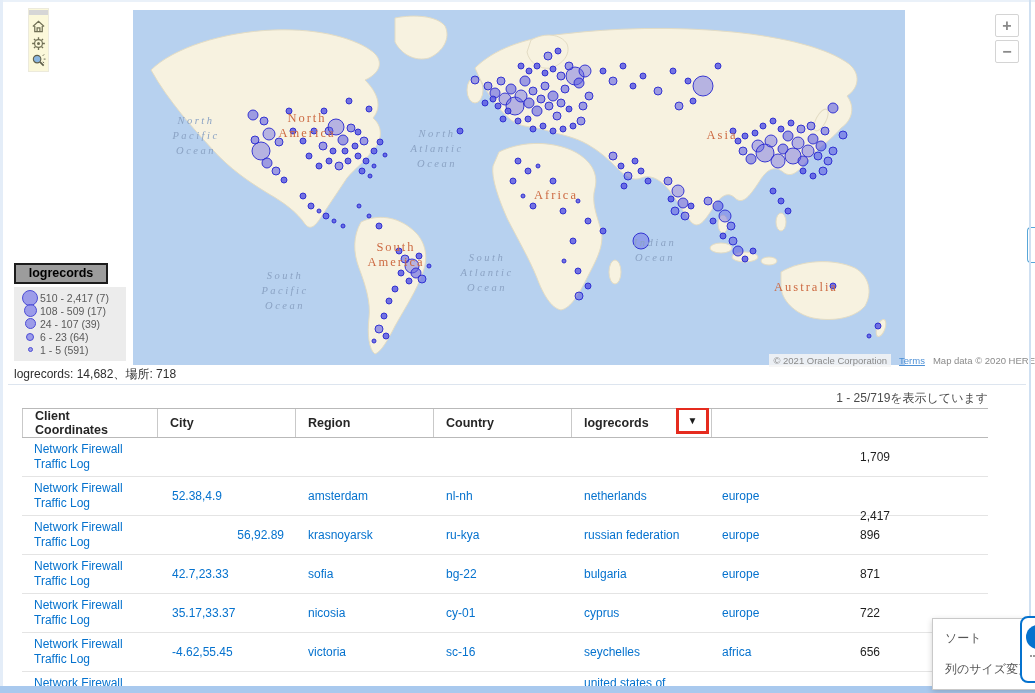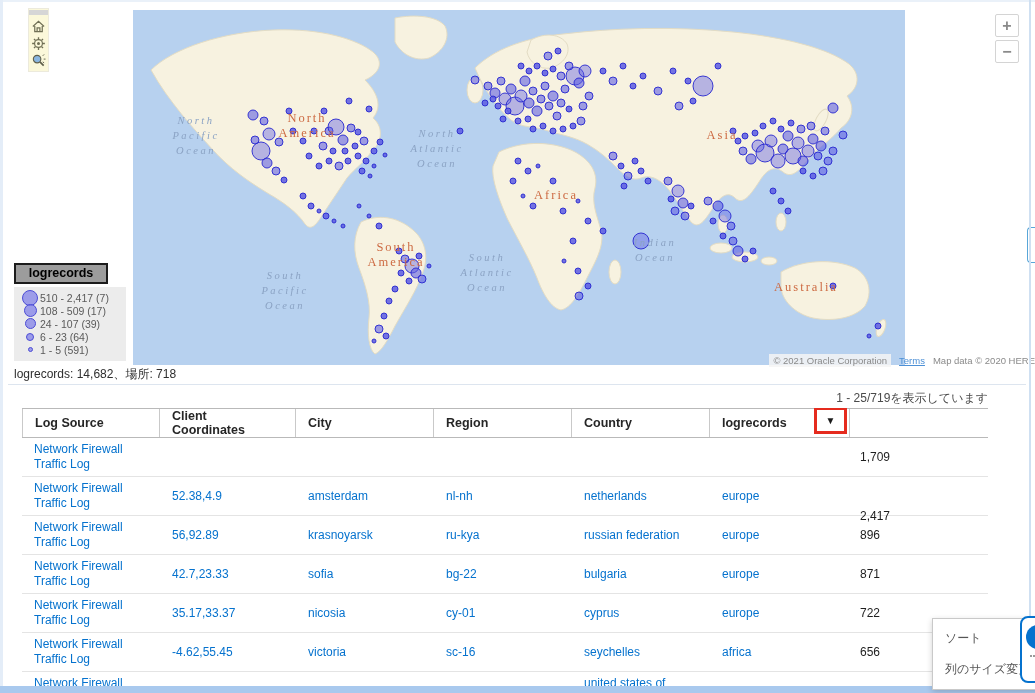--- a/index.html
+++ b/index.html
@@ -407,23 +407,20 @@
 <div class="map-summary">logrecords: 14,682、場所: 718</div>
 
 <div class="section-divider"></div>
 
 <div class="edge-tab"></div>
 
 <div class="pagination">1 - 25/719を表示しています</div>
 
 <div class="grid">
   <div class="grid-header" id="grid-header">
-      <div class="hcell" style="width: 138px;">
-        <span>Log Source</span>
-      </div>
       <div class="hcell" style="width: 136px;">
         <span>Client Coordinates</span>
       </div>
       <div class="hcell" style="width: 138px;">
         <span>City</span>
       </div>
       <div class="hcell" style="width: 138px;">
         <span>Region</span>
       </div>
       <div class="hcell" style="width: 138px;">
@@ -450,21 +447,21 @@
         <div class="cell link" style="width: 138px;">Network Firewall Traffic Log</div>
         <div class="cell link" style="width: 136px;">52.38,4.9</div>
         <div class="cell link" style="width: 138px;">amsterdam</div>
         <div class="cell link" style="width: 138px;">nl-nh</div>
         <div class="cell link" style="width: 138px;">netherlands</div>
         <div class="cell link" style="width: 138px;">europe</div>
         <div class="cell num" style="width: 140px; margin-top: 40px;">2,417</div>
       </div>
       <div class="grid-row">
         <div class="cell link" style="width: 138px;">Network Firewall Traffic Log</div>
-        <div class="cell link" style="width: 136px;">56,92.89</div>
+        <div class="cell link" style="width: 136px; text-align: right;">56,92.89</div>
         <div class="cell link" style="width: 138px;">krasnoyarsk</div>
         <div class="cell link" style="width: 138px;">ru-kya</div>
         <div class="cell link" style="width: 138px;">russian federation</div>
         <div class="cell link" style="width: 138px;">europe</div>
         <div class="cell num" style="width: 140px;">896</div>
       </div>
       <div class="grid-row">
         <div class="cell link" style="width: 138px;">Network Firewall Traffic Log</div>
         <div class="cell link" style="width: 136px;">42.7,23.33</div>
         <div class="cell link" style="width: 138px;">sofia</div>

